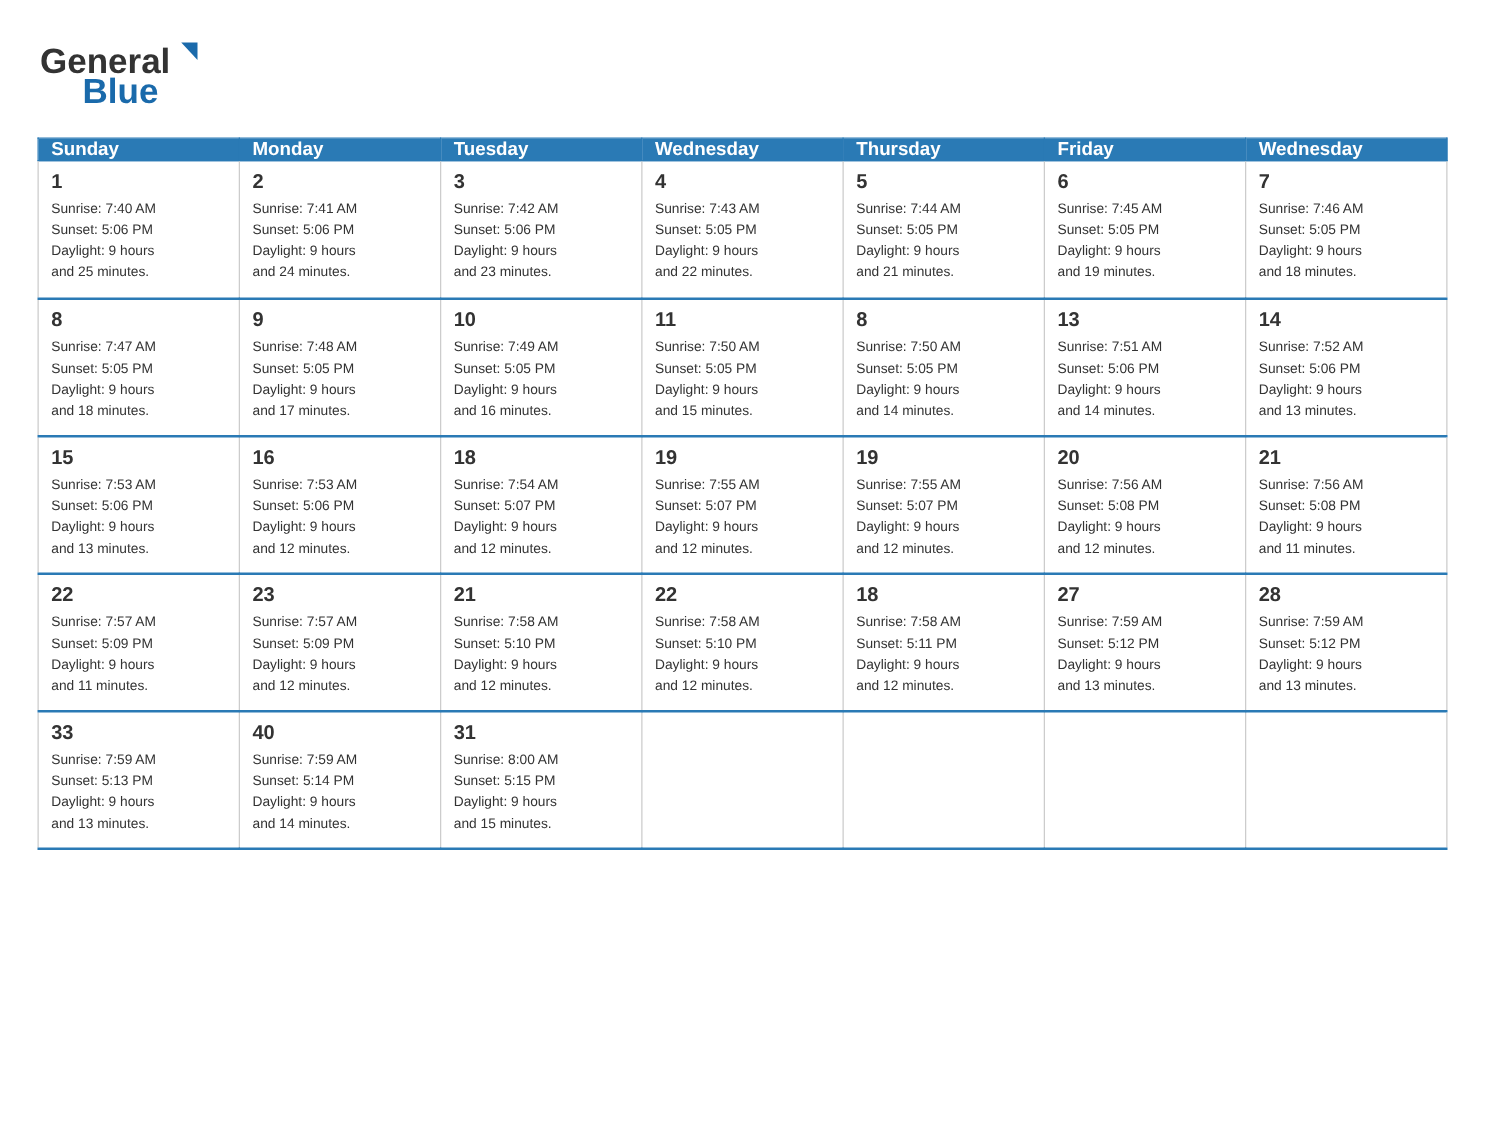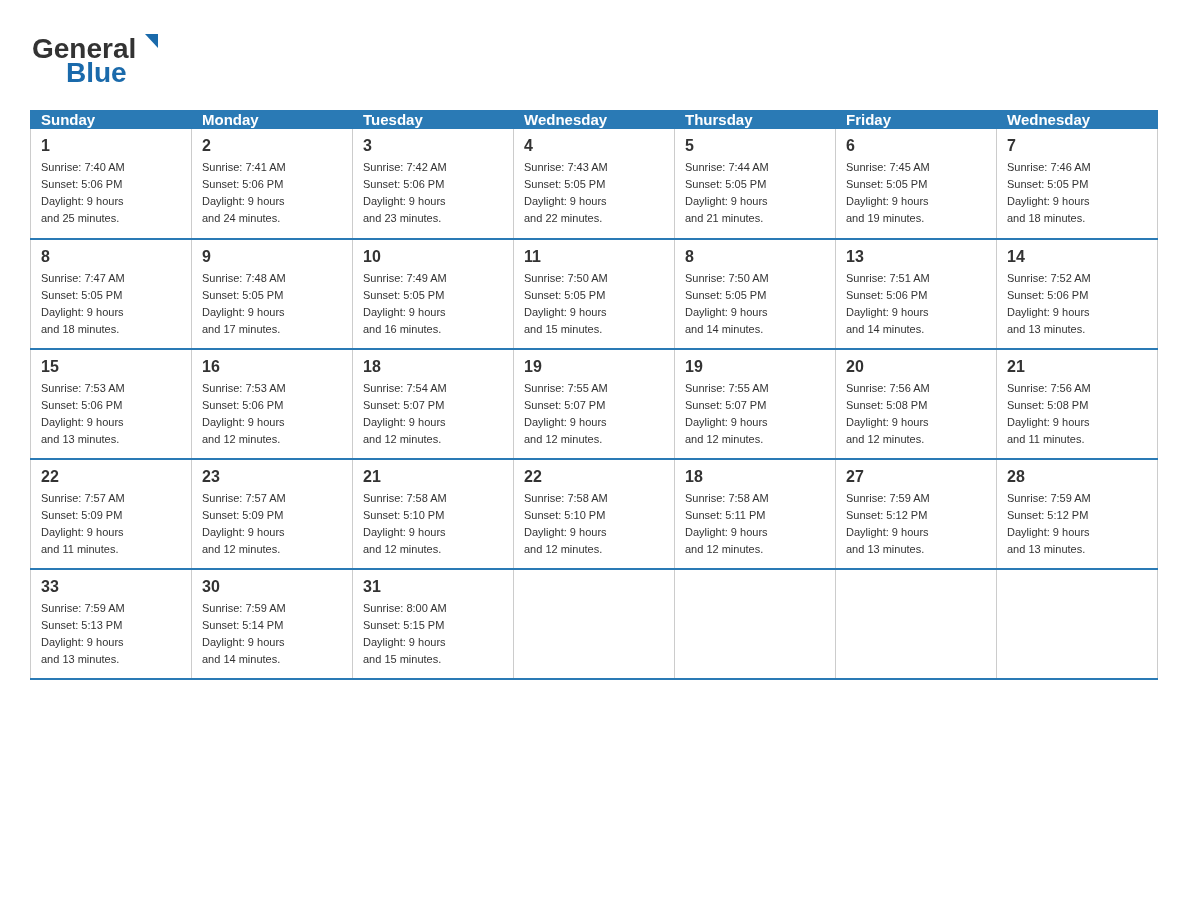--- a/index.html
+++ b/index.html
@@ -226,21 +226,21 @@
           <span class="day-number">28</span>
           <div class="day-info">Sunrise: 7:59 AM<br>Sunset: 5:12 PM<br>Daylight: 9 hours<br>and 13 minutes.</div>
         </td>
       </tr>
       <tr>
         <td>
           <span class="day-number">33</span>
           <div class="day-info">Sunrise: 7:59 AM<br>Sunset: 5:13 PM<br>Daylight: 9 hours<br>and 13 minutes.</div>
         </td>
         <td>
-          <span class="day-number">30</span>
+          <span class="day-number">40</span>
           <div class="day-info">Sunrise: 7:59 AM<br>Sunset: 5:14 PM<br>Daylight: 9 hours<br>and 14 minutes.</div>
         </td>
         <td>
           <span class="day-number">31</span>
           <div class="day-info">Sunrise: 8:00 AM<br>Sunset: 5:15 PM<br>Daylight: 9 hours<br>and 15 minutes.</div>
         </td>
         <td class="empty-cell"></td>
         <td class="empty-cell"></td>
         <td class="empty-cell"></td>
         <td class="empty-cell"></td>

